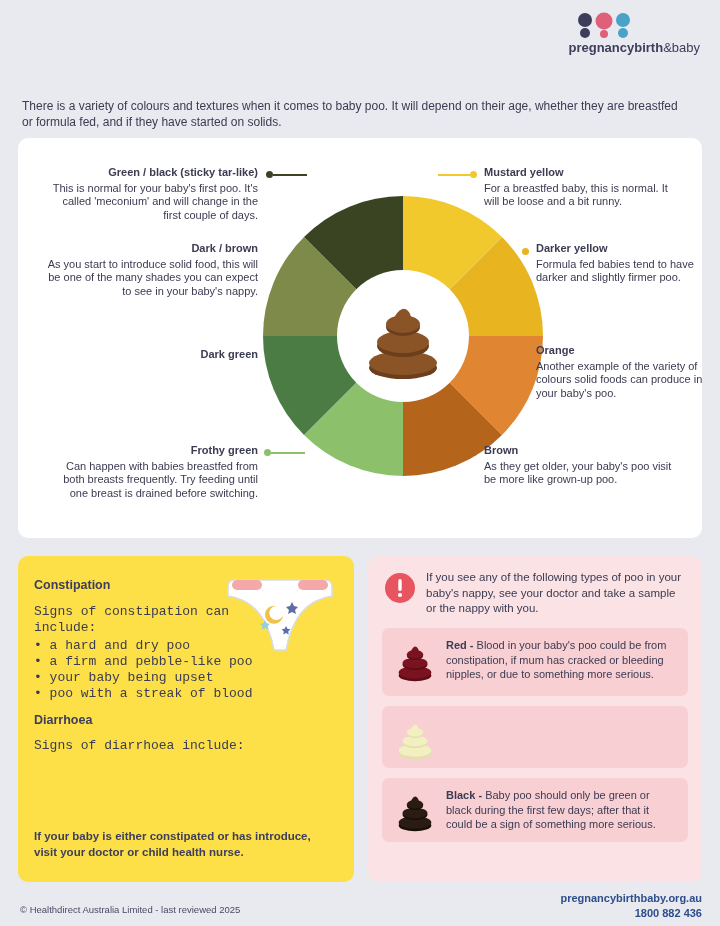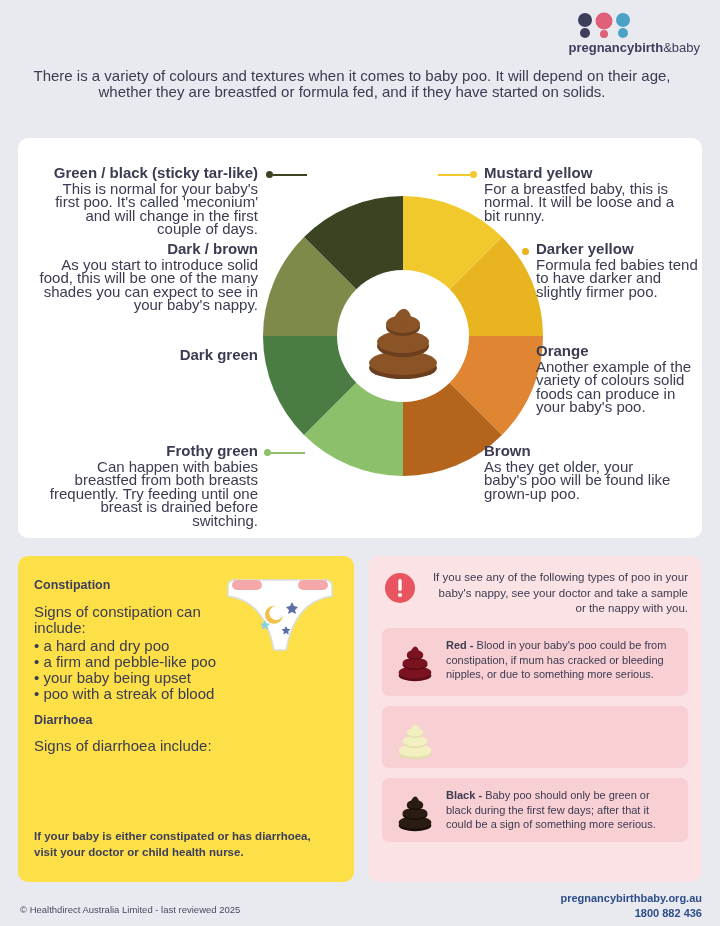--- a/index.html
+++ b/index.html
@@ -11,64 +11,64 @@
     position:relative;
     overflow:hidden;
   }
   
   .header{position:absolute;left:0;top:0;width:720px;height:118px;}
   .title{
     position:absolute;left:20px;top:18px;
     font-size:37px;font-weight:bold;color:#3d3d5c;letter-spacing:-0.5px;
   }
   .intro{
-    position:absolute;left:22px;top:68px;width:660px;
-    font-size:15px;line-height:16px;color:#3b3b52;text-align:center;
+    position:absolute;left:22px;top:98px;width:660px;
+    font-size:12px;line-height:16px;color:#3b3b52;
   }
   .brand{position:absolute;right:20px;top:12px;width:145px;height:48px;}
   .brand-dots{position:absolute;left:18px;top:0;width:110px;height:26px;}
   .brand-text{
     position:absolute;left:0;top:28px;width:145px;text-align:right;
     font-size:13px;color:#3d3d5c;
   }
   .brand-text b{font-weight:bold;}
   .brand-text .light{font-weight:normal;}
   
   .wheel-card{
     position:absolute;left:18px;top:138px;width:684px;height:400px;
     background:#ffffff;border-radius:10px;
   }
   .wheel-wrap{position:absolute;left:235px;top:48px;width:300px;height:300px;}
   .poo-center{
     position:absolute;left:50%;top:50%;transform:translate(-50%,-50%);
     width:128px;height:128px;border-radius:50%;background:#fff;
     display:flex;align-items:center;justify-content:center;
   }
-  .label{position:absolute;font-size:15px;line-height:13.6px;color:#3b3b52;}
+  .label{position:absolute;font-size:11px;line-height:13.6px;color:#3b3b52;}
   .label .lt{font-weight:bold;display:block;margin-bottom:2px;}
   .label.left{text-align:right;}
   .label.right{text-align:left;}
   .dot{position:absolute;width:7px;height:7px;border-radius:50%;}
   .lead{position:absolute;height:1.6px;}
   
   .left-card{
     position:absolute;left:18px;top:556px;width:336px;height:326px;
     background:#fde047;border-radius:10px;
   }
   .lc-h{position:absolute;font-size:12.5px;font-weight:bold;color:#3d3d5c;}
-  .lc-p{position:absolute;font-size:15px;line-height:16px;color:#3b3b52;}
+  .lc-p{position:absolute;font-size:13px;line-height:16px;color:#3b3b52;font-family:Liberation Mono, monospace;}
   .lc-strong{position:absolute;font-size:11.5px;line-height:16px;font-weight:bold;color:#3d3d5c;}
   .nappy{position:absolute;right:14px;top:14px;width:120px;height:86px;}
   
   .right-card{
     position:absolute;left:368px;top:556px;width:334px;height:326px;
     background:#fbe2e4;border-radius:10px;
   }
   .warn-icon{position:absolute;left:16px;top:16px;width:32px;height:32px;}
-  .warn-text{position:absolute;left:58px;top:14px;width:262px;font-size:11.5px;line-height:15.5px;color:#3b3b52;text-align:right;}
+  .warn-text{position:absolute;left:58px;top:14px;width:262px;font-size:11.5px;line-height:15.5px;color:#3b3b52;}
   .alert{
     position:absolute;left:14px;width:306px;background:#f8cfd3;border-radius:7px;
   }
   .alert .aicon{position:absolute;left:10px;top:10px;width:46px;height:46px;}
   .alert .atext{position:absolute;left:64px;top:10px;width:232px;font-size:11px;line-height:14.5px;color:#3b3b52;}
   .alert .atext b{font-weight:bold;}
   
   .footer-left{position:absolute;left:20px;top:904px;font-size:9.5px;color:#4a4a63;}
   .footer-url{position:absolute;right:18px;top:892px;font-size:11px;font-weight:bold;color:#2d4e8a;}
   .footer-phone{position:absolute;right:18px;top:907px;font-size:11px;font-weight:bold;color:#2d4e8a;}
@@ -161,21 +161,21 @@
   <span class="dot" style="left:504px;top:211px;background:#e08633;"></span>
   <div class="label right" style="left:518px;top:206px;width:170px;">
     <span class="lt">Orange</span>
     <span>Another example of the variety of colours solid foods can produce in your baby's poo.</span>
   </div>
 
   <span class="dot" style="left:452px;top:311px;background:#b4641b;"></span>
   <span class="lead" style="left:420px;top:314px;width:34px;background:#b4641b;"></span>
   <div class="label right" style="left:466px;top:306px;width:190px;">
     <span class="lt">Brown</span>
-    <span>As they get older, your baby's poo will be found like grown-up poo.</span>
+    <span>As they get older, your baby's poo visit be more like grown-up poo.</span>
   </div>
 </div>
 
 <div class="left-card">
   <svg class="nappy" viewBox="0 0 120 86">
     <path d="M14 10 h92 a6 6 0 0 1 6 6 v10 c-26 4 -40 22 -46 54 h-12 c-6 -32 -20 -50 -46 -54 v-10 a6 6 0 0 1 6 -6 z" fill="#ffffff" stroke="#d7dde2" stroke-width="1.5"></path>
     <rect x="12" y="10" width="30" height="10" rx="5" fill="#f4a9a8"></rect>
     <rect x="78" y="10" width="30" height="10" rx="5" fill="#f4a9a8"></rect>
     <path d="M56 36 a7 7 0 1 0 7 9 a9 9 0 1 1 -7 -9z" fill="#f0c24a"></path>
     <path d="M72 32 l2 4 l4 1 l-3 3 l1 4 l-4 -2 l-4 2 l1 -4 l-3 -3 l4 -1 z" fill="#5e6fa8"></path>
@@ -186,21 +186,21 @@
   <div class="lc-h" style="left:16px;top:22px;">Constipation</div>
   <div class="lc-p" style="left:16px;top:48px;width:200px;">Signs of constipation can include:</div>
   <div class="lc-p" style="left:16px;top:82px;width:220px;white-space:pre-line;">• a hard and dry poo
 • a firm and pebble-like poo
 • your baby being upset
 • poo with a streak of blood</div>
 
   <div class="lc-h" style="left:16px;top:157px;">Diarrhoea</div>
   <div class="lc-p" style="left:16px;top:182px;width:220px;">Signs of diarrhoea include:</div>
 
-  <div class="lc-strong" style="left:16px;top:272px;width:300px;">If your baby is either constipated or has diarrhoea, visit your doctor or child health nurse.</div>
+  <div class="lc-strong" style="left:16px;top:272px;width:300px;">If your baby is either constipated or has introduce, visit your doctor or child health nurse.</div>
 </div>
 
 <div class="right-card">
   <svg class="warn-icon" viewBox="0 0 32 32">
     <circle cx="16" cy="16" r="15" fill="#e8545f"></circle>
     <rect x="14.3" y="7" width="3.4" height="12" rx="1.7" fill="#ffffff"></rect>
     <circle cx="16" cy="23" r="2.1" fill="#ffffff"></circle>
   </svg>
   <div class="warn-text">If you see any of the following types of poo in your baby's nappy, see your doctor and take a sample or the nappy with you.</div>
 

